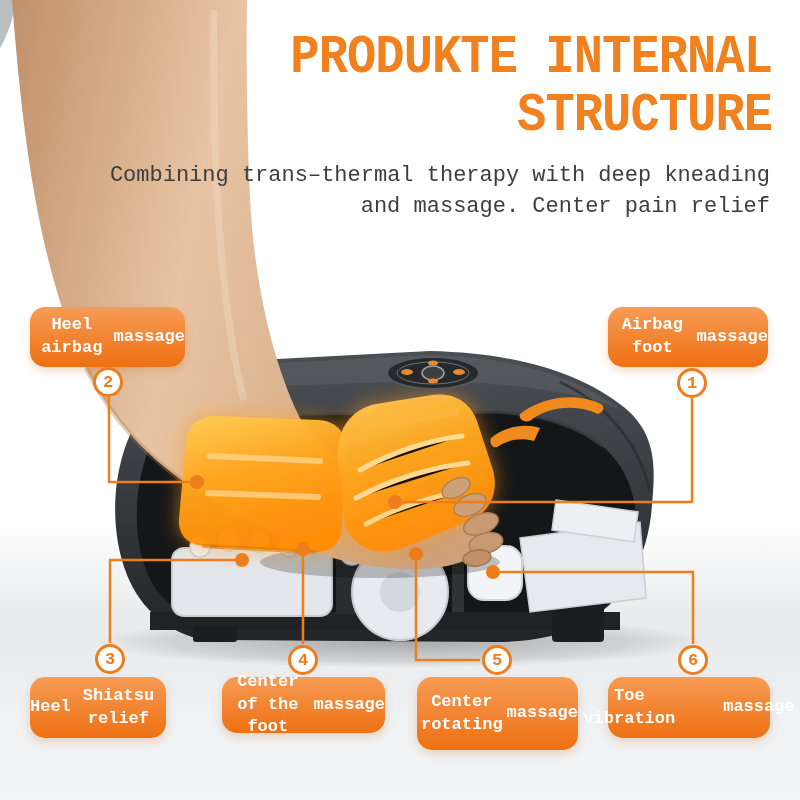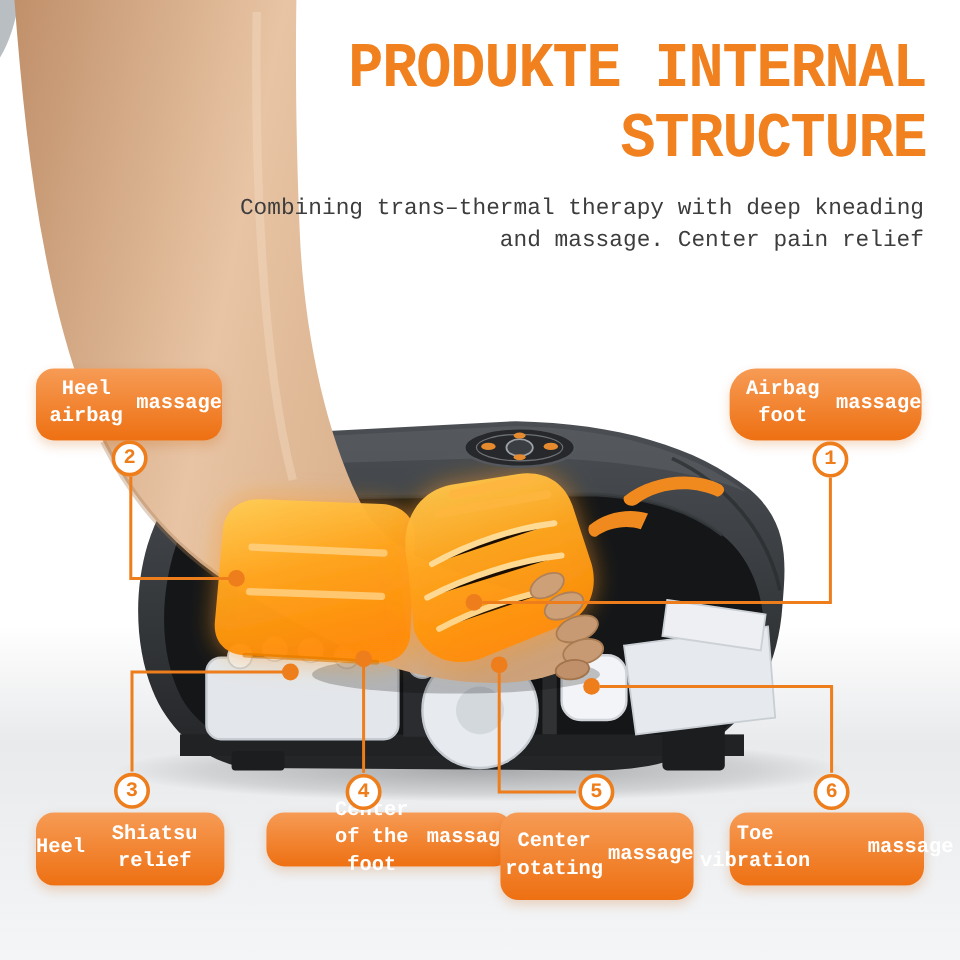--- a/index.html
+++ b/index.html
@@ -13,39 +13,39 @@
     background:linear-gradient(180deg, rgba(236,237,239,0) 0%, #e9eaec 35%, #eef0f2 68%, #f4f5f6 100%);
   }
   
   .header{position:absolute;top:30px;right:28px;text-align:right;}
   .title{
     margin:0;color:#f0811e;font-weight:800;font-size:53px;line-height:1.09;
     letter-spacing:-1px;transform:scaleX(0.92);transform-origin:right center;
     white-space:nowrap;
   }
   .subtitle{
-    margin:14px 2px 0 0;color:#3d3d3d;font-size:19px;line-height:1.42;font-weight:400;
+    margin:14px 2px 0 0;color:#3d3d3d;font-size:22px;line-height:1.42;font-weight:400;
   }
   
   .label{
     position:absolute;display:flex;align-items:center;justify-content:center;
     background:linear-gradient(180deg,#f69b55 0%,#ee7012 100%);
     border-radius:15px;color:#ffffff;font-weight:700;font-size:17px;line-height:1.35;
     text-align:center;box-shadow:0 4px 9px rgba(205,95,5,0.22);
   }
   .num{
     position:absolute;width:30px;height:30px;border-radius:50%;
     background:#ffffff;border:3px solid #ee7d1c;box-sizing:border-box;
     color:#ee7d1c;font-weight:700;font-size:17px;
     display:flex;align-items:center;justify-content:center;
   }
   #label-2{left:30px;top:307px;width:155px;height:60px;}
-  #label-1{left:608px;top:307px;width:160px;height:60px;border-radius:22px;}
-  #label-3{left:30px;top:677px;width:157px;height:61px;}
-  #label-4{left:222px;top:677px;width:163px;height:45px;padding-left:42px;}
+  #label-1{left:608px;top:307px;width:160px;height:60px;}
+  #label-3{left:30px;top:677px;width:136px;height:61px;}
+  #label-4{left:222px;top:677px;width:163px;height:56px;}
   #label-5{left:417px;top:677px;width:161px;height:73px;}
   #label-6{left:608px;top:677px;width:162px;height:61px;gap:48px;}
   #num-2{left:93px;top:367px;}
   #num-1{left:677px;top:368px;}
   #num-3{left:95px;top:644px;}
   #num-4{left:288px;top:645px;}
   #num-5{left:482px;top:645px;}
   #num-6{left:678px;top:645px;}
   svg{position:absolute;left:0;top:0;}
 </style>

